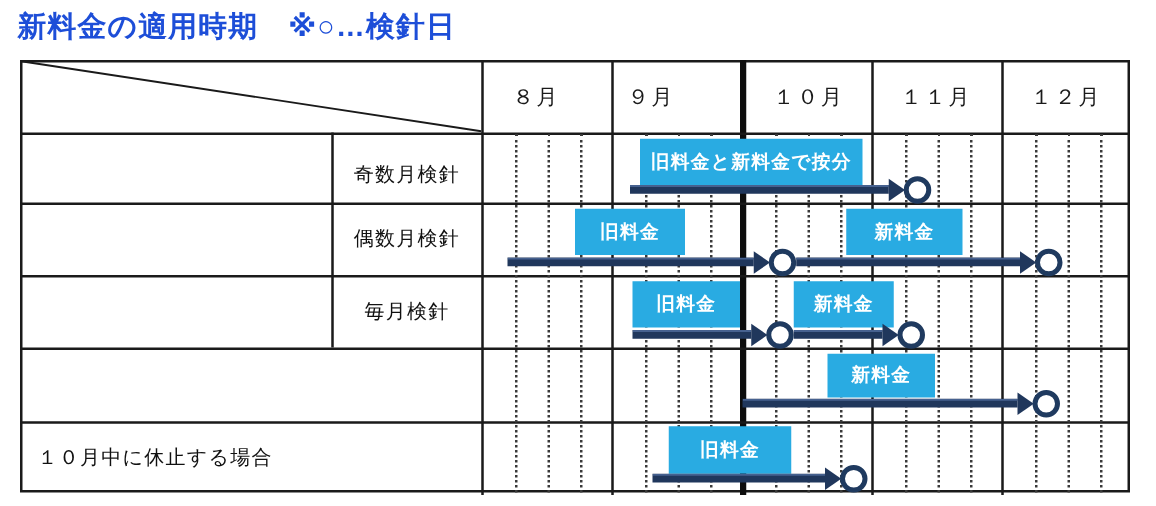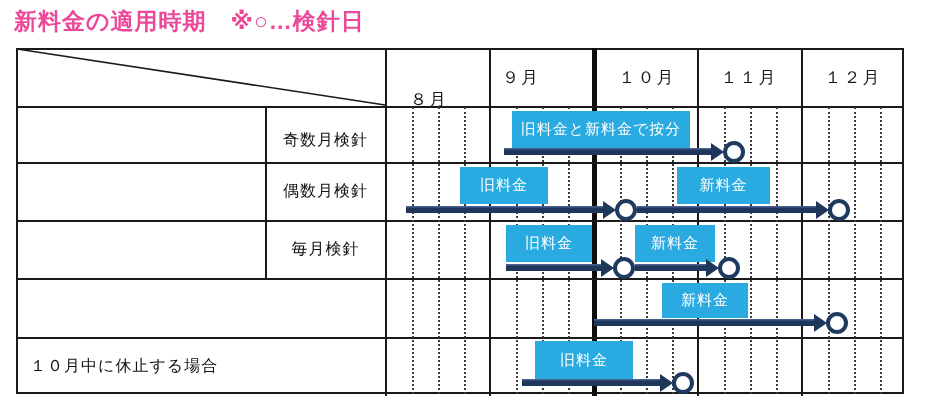--- a/index.html
+++ b/index.html
@@ -2,39 +2,39 @@
 <html><head>
 <meta charset="utf-8">
 <style>
   html,body{margin:0;padding:0;background:#fff;}
   #stage{
     position:relative;width:925px;height:405px;background:#fff;overflow:hidden;
     font-family:"Liberation Sans","DejaVu Sans",sans-serif;color:#111;
   }
   .title{
     position:absolute;left:14px;top:6px;font-size:23px;font-weight:bold;
-    letter-spacing:1px;color:#ec4899;white-space:nowrap;
+    letter-spacing:1px;color:#1d4ed8;white-space:nowrap;
   }
   
   .frame{position:absolute;left:16px;top:48px;width:888px;height:346px;border:2px solid #1a1a1a;box-sizing:border-box;}
   .vl{position:absolute;width:1.5px;background:#1a1a1a;}
   .hl{position:absolute;height:1.5px;background:#1a1a1a;}
   .thick{position:absolute;width:4.5px;background:#0d0d0d;}
   .dot{position:absolute;width:0;border-left:2px dotted #3a3a3a;top:107px;height:287px;}
   .diag{position:absolute;left:16px;top:48px;}
   
   .mcell{position:absolute;top:48px;height:58px;display:flex;align-items:center;justify-content:center;
          font-size:17px;letter-spacing:2px;color:#1a1a1a;}
   
   .caselbl{position:absolute;font-size:16px;color:#111;letter-spacing:1px;}
   .group1{left:30px;top:106px;width:232px;height:172px;display:flex;flex-direction:column;justify-content:center;gap:14px;}
   .sub{left:266px;width:119px;display:flex;align-items:center;justify-content:center;}
   .fullrow{left:30px;width:350px;display:flex;align-items:center;}
   
-  .bar{position:absolute;background:#29abe2;color:#fff;font-weight:normal;font-size:15px;
+  .bar{position:absolute;background:#29abe2;color:#fff;font-weight:bold;font-size:15px;
        display:flex;align-items:center;justify-content:center;letter-spacing:1px;z-index:3;}
   
   .aline{position:absolute;height:7px;background:#20375c;z-index:4;box-shadow:inset 0 1.5px 0 #46618f;}
   .ahead{position:absolute;width:0;height:0;border-top:9px solid transparent;border-bottom:9px solid transparent;
          border-left:13px solid #20375c;z-index:4;}
   .acircle{position:absolute;width:14px;height:14px;border:4px solid #1f3a5f;border-radius:50%;background:#fff;z-index:5;}
 </style>
 </head>
 <body>
 
@@ -70,21 +70,21 @@
   <div class="dot" style="left:620px;"></div>
   <div class="dot" style="left:646px;"></div>
   <div class="dot" style="left:672px;"></div>
   <div class="dot" style="left:724px;"></div>
   <div class="dot" style="left:750px;"></div>
   <div class="dot" style="left:776px;"></div>
   <div class="dot" style="left:828px;"></div>
   <div class="dot" style="left:854px;"></div>
   <div class="dot" style="left:880px;"></div>
 
-  <div class="mcell" style="left:385px;width:88px;margin-top:22px;">８月</div>
+  <div class="mcell" style="left:385px;width:88px;">８月</div>
   <div class="mcell" style="left:469px;width:104px;">９月</div>
   <div class="mcell" style="left:596px;width:102px;">１０月</div>
   <div class="mcell" style="left:697px;width:104px;">１１月</div>
   <div class="mcell" style="left:801px;width:104px;">１２月</div>
 
   <div class="caselbl sub" style="top:106px;height:68px;">奇数月検針</div>
   <div class="caselbl sub" style="top:162px;height:58px;">偶数月検針</div>
   <div class="caselbl sub" style="top:220px;height:58px;">毎月検針</div>
   <div class="caselbl fullrow" style="top:337px;height:59px;">１０月中に休止する場合</div>
 

